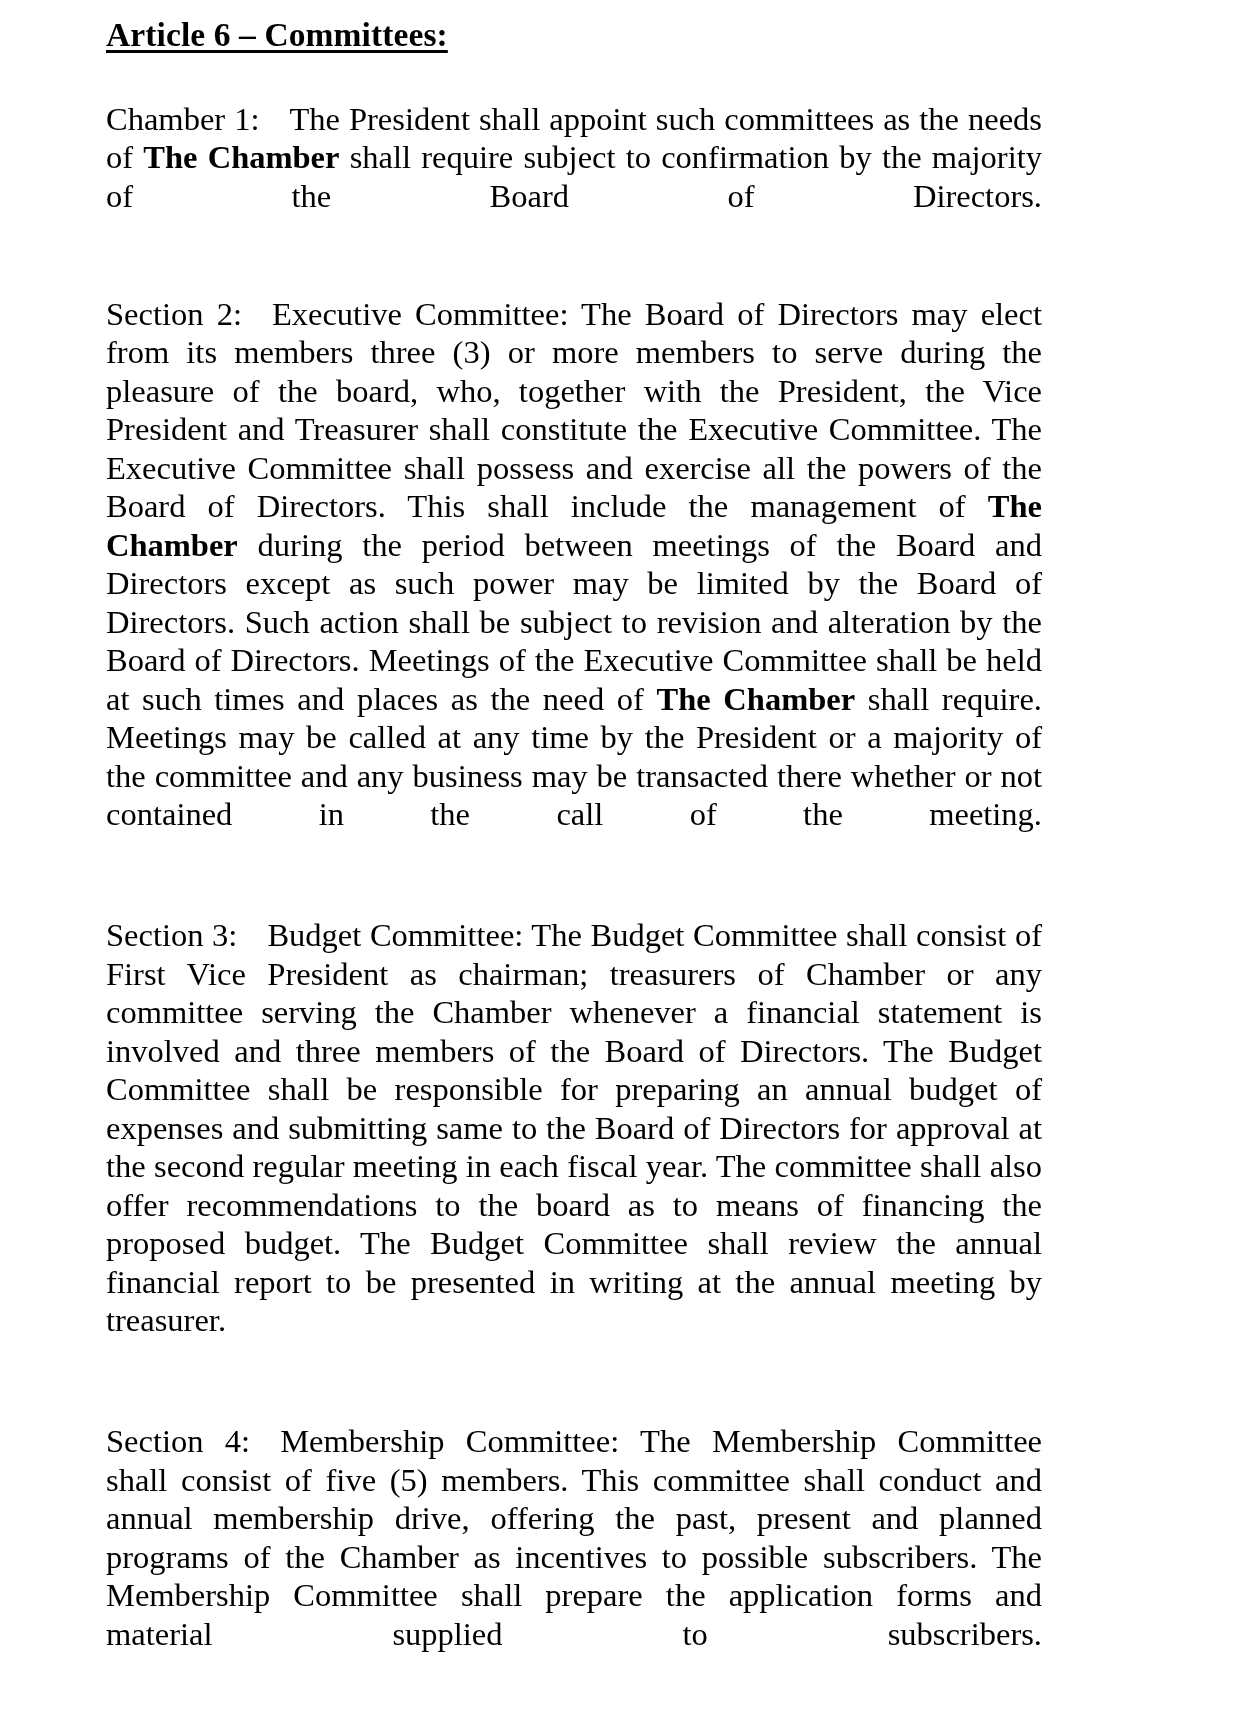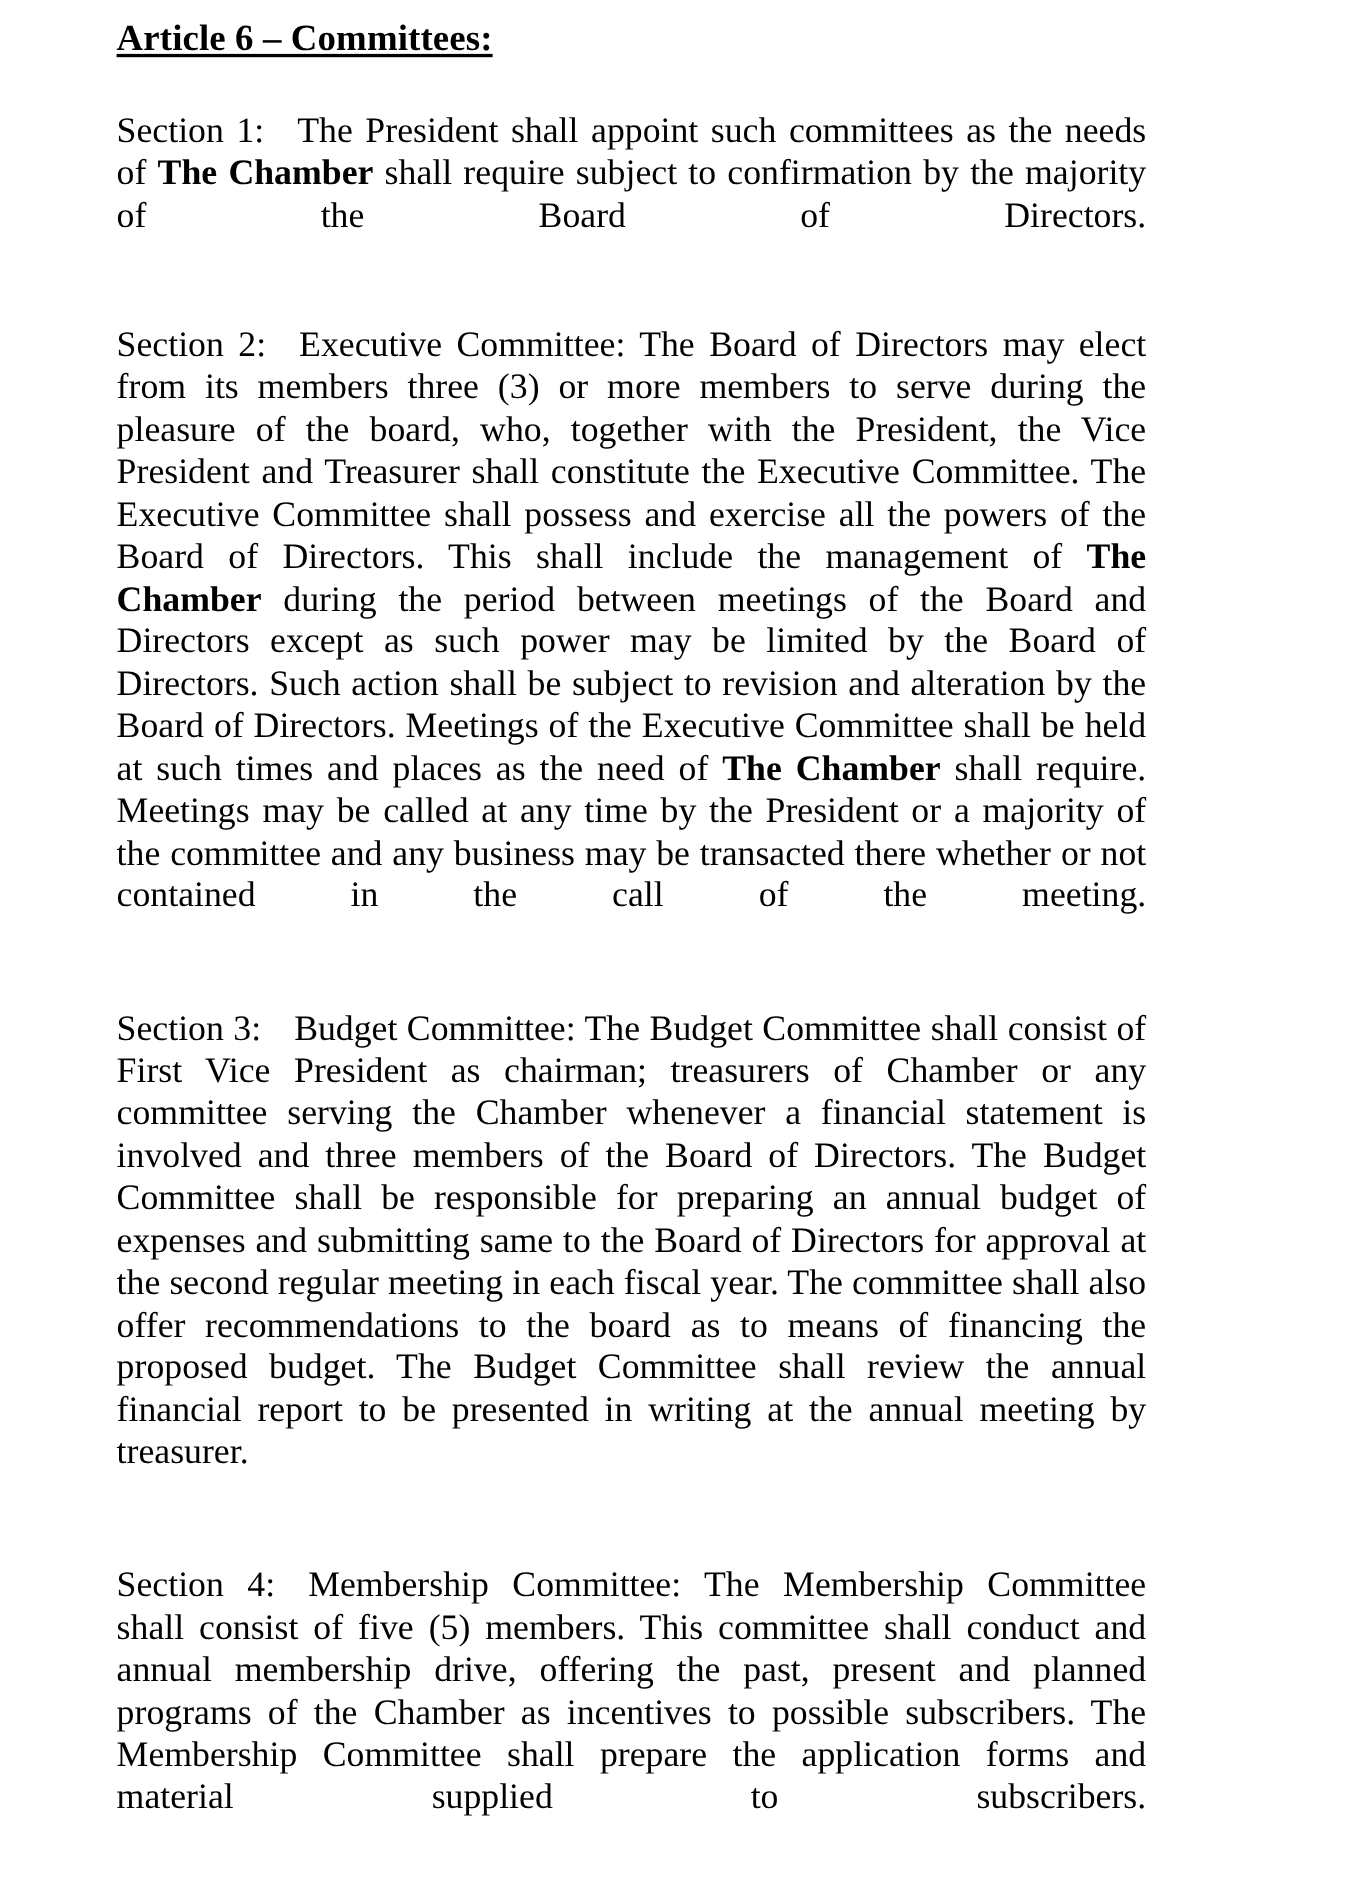--- a/index.html
+++ b/index.html
@@ -60,21 +60,21 @@
 </style>
 </head>
 <body>
 
 <div class="page">
 
   <h1 class="doc-heading">Article 6 – Committees:</h1>
 
   <div class="gap-after-heading"></div>
 
-  <p class="section" id="sec-1"><span>Section 1:</span><span class="tab-sp"> </span><span>The President shall appoint such committees as the needs of </span><span class="emph">The Chamber</span><span> shall require subject to confirmation by the majority of the Board of Directors.</span></p>
+  <p class="section" id="sec-1"><span>Chamber 1:</span><span class="tab-sp"> </span><span>The President shall appoint such committees as the needs of </span><span class="emph">The Chamber</span><span> shall require subject to confirmation by the majority of the Board of Directors.</span></p>
   <div class="gap-para"></div>
 
   <p class="section" id="sec-2"><span>Section 2:</span><span class="tab-sp"> </span><span>Executive Committee: The Board of Directors may elect from its members three (3) or more members to serve during the pleasure of the board, who, together with the President, the Vice President and Treasurer shall constitute the Executive Committee. The Executive Committee shall possess and exercise all the powers of the Board of Directors. This shall include the management of </span><span class="emph">The Chamber</span><span> during the period between meetings of the Board and Directors except as such power may be limited by the Board of Directors. Such action shall be subject to revision and alteration by the Board of Directors. Meetings of the Executive Committee shall be held at such times and places as the need of </span><span class="emph">The Chamber</span><span> shall require. Meetings may be called at any time by the President or a majority of the committee and any business may be transacted there whether or not contained in the call of the meeting.</span></p>
   <div class="gap-para-lg"></div>
 
   <p class="section" id="sec-3"><span>Section 3:</span><span class="tab-sp"> </span><span>Budget Committee: The Budget Committee shall consist of First Vice President as chairman; treasurers of Chamber or any committee serving the Chamber whenever a financial statement is involved and three members of the Board of Directors. The Budget Committee shall be responsible for preparing an annual budget of expenses and submitting same to the Board of Directors for approval at the second regular meeting in each fiscal year. The committee shall also offer recommendations to the board as to means of financing the proposed budget. The Budget Committee shall review the annual financial report to be presented in writing at the annual meeting by treasurer.</span></p>
   <div class="gap-para-lg"></div>
 
   <p class="section" id="sec-4"><span>Section 4:</span><span class="tab-sp"> </span><span>Membership Committee: The Membership Committee shall consist of five (5) members. This committee shall conduct and annual membership drive, offering the past, present and planned programs of the Chamber as incentives to possible subscribers. The Membership Committee shall prepare the application forms and material supplied to subscribers.</span></p>
 

